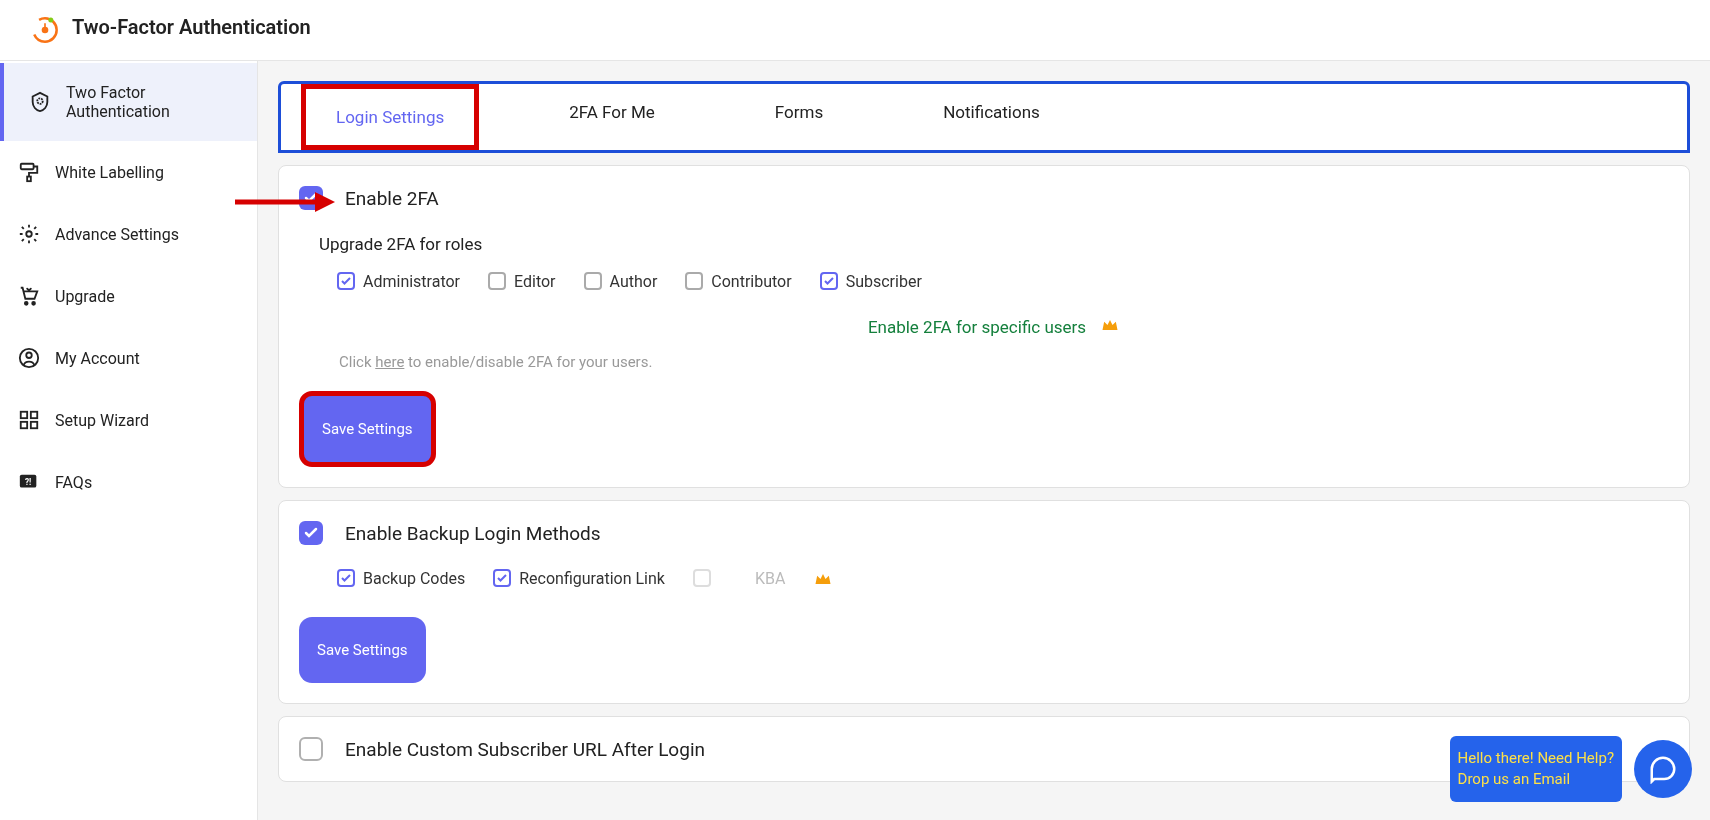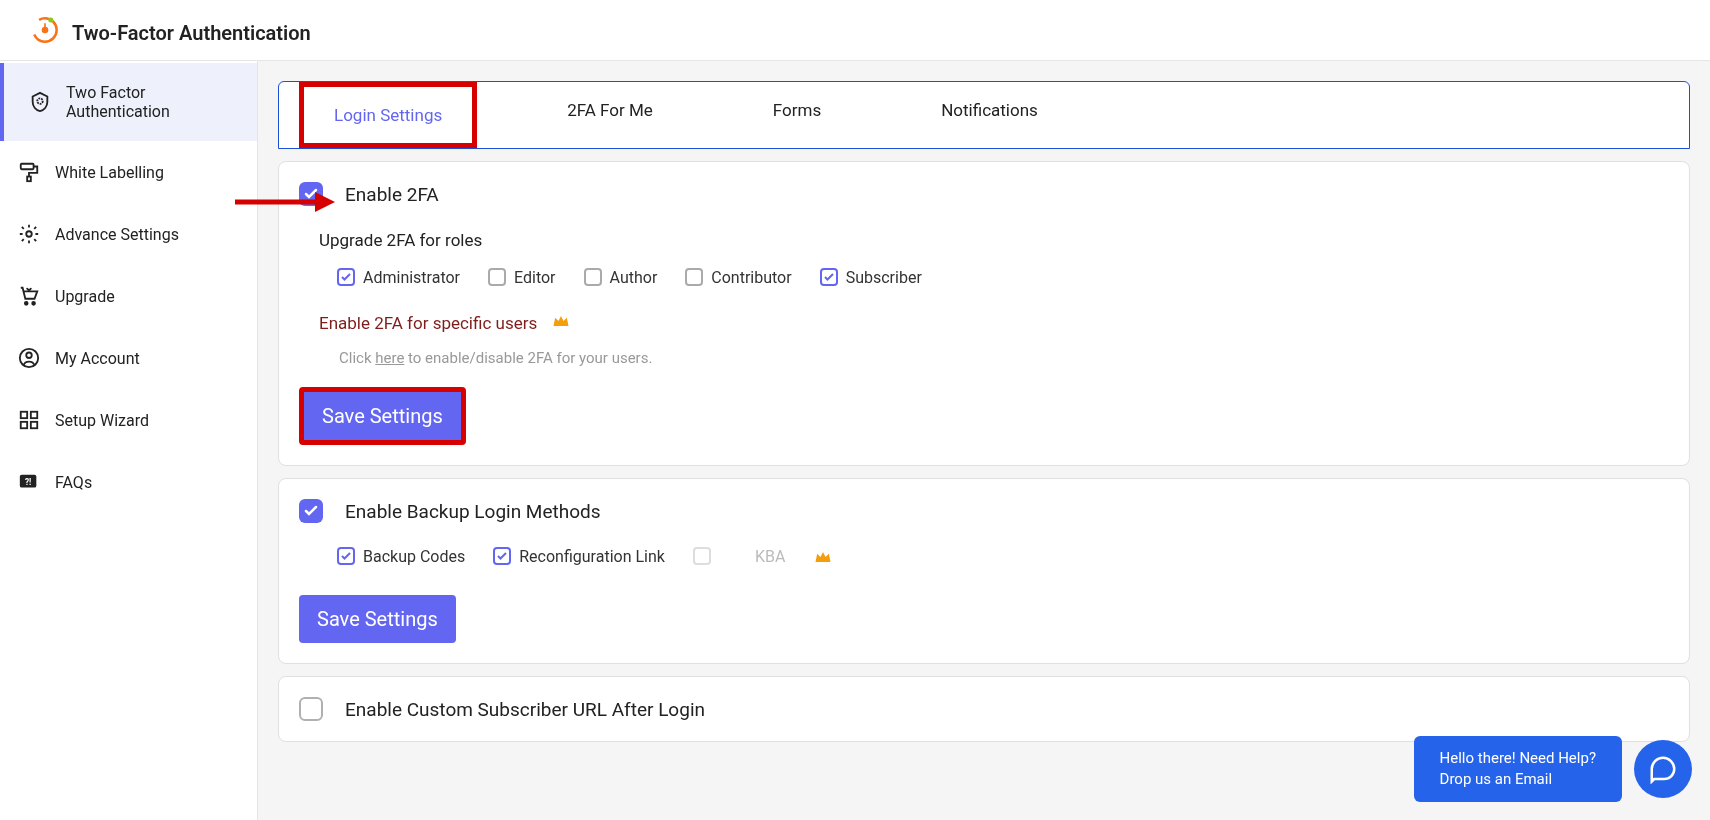--- a/index.html
+++ b/index.html
@@ -10,21 +10,21 @@
     }
     
     body {
       background: #fff;
       overflow: hidden;
     }
     
     .header {
       padding: 15px 30px;
       display: flex;
-      align-items: flex-end;
+      align-items: flex-start;
       gap: 12px;
       border-bottom: 1px solid #e5e5e5;
       background: #fff;
     }
     
     .logo {
       width: 30px;
       height: 30px;
     }
     
@@ -75,21 +75,21 @@
       flex: 1;
       padding: 20px;
       overflow-y: auto;
     }
     
     .tabs {
       display: flex;
       gap: 60px;
       padding: 0 20px;
       background: #fff;
-      border: 1px solid #1d4ed8;
+      border: 3px solid #1d4ed8;
       border-radius: 6px 6px 0 0;
       margin-bottom: 0;
     }
     
     .tab {
       padding: 18px 30px;
       font-size: 17px;
       cursor: pointer;
       color: #222;
     }
@@ -192,22 +192,23 @@
     .role-label.disabled {
       color: #bbb;
       margin-left: 36px;
     }
     
     .premium-row {
       margin-top: 10px;
       display: flex;
       align-items: center;
       gap: 14px;
-      color: #7f1d1d;
+      color: #15803d;
       font-size: 17px;
+      justify-content: center;
     }
     
     .crown-icon {
       color: #f59e0b;
     }
     
     .hint-text {
       padding-left: 20px;
       color: #999;
       font-size: 15px;
@@ -217,23 +218,23 @@
     
     .hint-text a {
       color: #999;
       text-decoration: underline;
     }
     
     .save-btn {
       background: #6366f1;
       color: #fff;
       border: none;
-      padding: 12px 18px;
-      border-radius: 4px;
-      font-size: 20px;
+      padding: 24px 18px;
+      border-radius: 13px;
+      font-size: 15px;
       cursor: pointer;
     }
     
     .save-btn.highlighted {
       border: 5px solid #d60000;
     }
     
     .arrow-annotation {
       position: absolute;
       left: 235px;
@@ -246,22 +247,22 @@
       position: fixed;
       bottom: 18px;
       right: 18px;
       display: flex;
       align-items: center;
       gap: 12px;
     }
     
     .help-box {
       background: #2563eb;
-      color: #ffffff;
-      padding: 12px 26px;
+      color: #fde047;
+      padding: 12px 8px;
       border-radius: 6px;
       font-size: 15px;
       line-height: 1.4;
     }
     
     .chat-button {
       width: 58px;
       height: 58px;
       border-radius: 50%;
       background: #2563eb;

